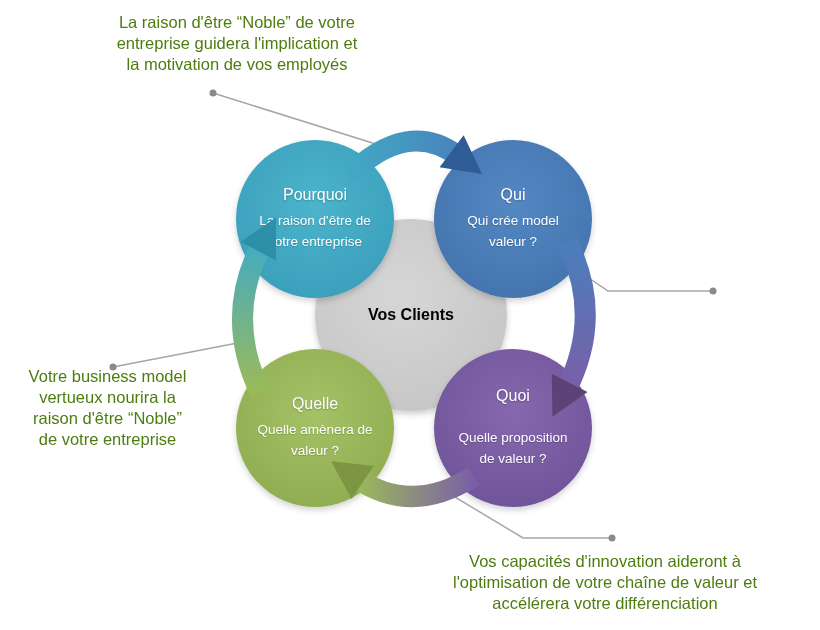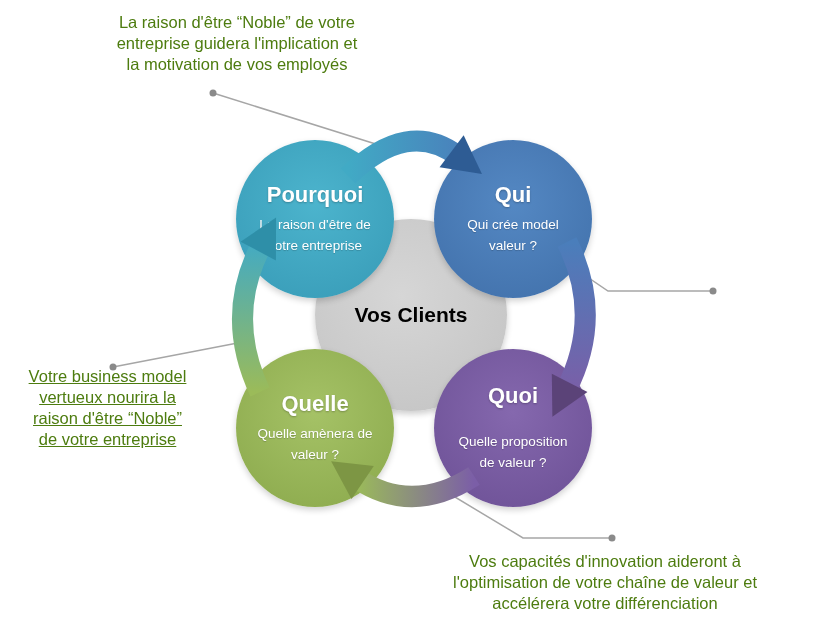--- a/index.html
+++ b/index.html
@@ -9,21 +9,21 @@
   }
   svg.overlay { position:absolute; left:0; top:0; z-index:3; pointer-events:none; }
 
   .circle {
     position:absolute; border-radius:50%;
     display:flex; flex-direction:column; align-items:center; justify-content:center;
     text-align:center; color:#ffffff; z-index:2;
     box-shadow:0 3px 6px rgba(0,0,0,0.18);
   }
   .circle .title {
-    font-weight:bold; font-size:22px; margin-bottom:7px;
+    font-weight:normal; font-size:16px; margin-bottom:7px;
     text-shadow:0 1px 2px rgba(0,0,0,0.25);
   }
   .circle .subtitle {
     font-size:13.5px; line-height:1.5; white-space:pre-line;
     text-shadow:0 1px 1px rgba(0,0,0,0.2);
   }
 
   #c-pourquoi { left:236px; top:140px; width:158px; height:158px;
     background:radial-gradient(circle at 50% 40%, #4cb4cd, #379ab6); }
   #c-qui      { left:434px; top:140px; width:158px; height:158px;
@@ -31,29 +31,29 @@
   #c-quoi     { left:434px; top:349px; width:158px; height:158px;
     background:radial-gradient(circle at 50% 40%, #8568ae, #6b4f94);gap:16px; }
   #c-comment  { left:236px; top:349px; width:158px; height:158px;
     background:radial-gradient(circle at 50% 40%, #a5c266, #8aa84b); }
 
   #c-center {
     left:315px; top:219px; width:192px; height:192px; z-index:1;
     background:radial-gradient(circle at 45% 40%, #d6d6d6, #c2c2c2);
     box-shadow:0 3px 6px rgba(0,0,0,0.2);
   }
-  #c-center .center-label { font-weight:bold; font-size:21px; color:#000000; }
+  #c-center .center-label { font-weight:bold; font-size:16px; color:#000000; }
 
   .note {
     position:absolute; z-index:4; font-size:16.5px; line-height:1.27;
     color:#4d7c0f; text-align:center; white-space:pre-line;
   }
   #note-top    { left:72px;  top:12px;  width:330px; }
   #note-right  { left:610px; top:182px; width:210px; }
-  #note-left   { left:5px;   top:366px; width:205px;text-decoration:underline; }
+  #note-left   { left:5px;   top:366px; width:205px; }
   #note-bottom { left:416px; top:551px; width:378px; }
 </style>
 </head>
 <body>
 
 <div class="stage">
 
   <div class="circle" id="c-center">
     <div class="center-label">Vos Clients</div>
   </div>

